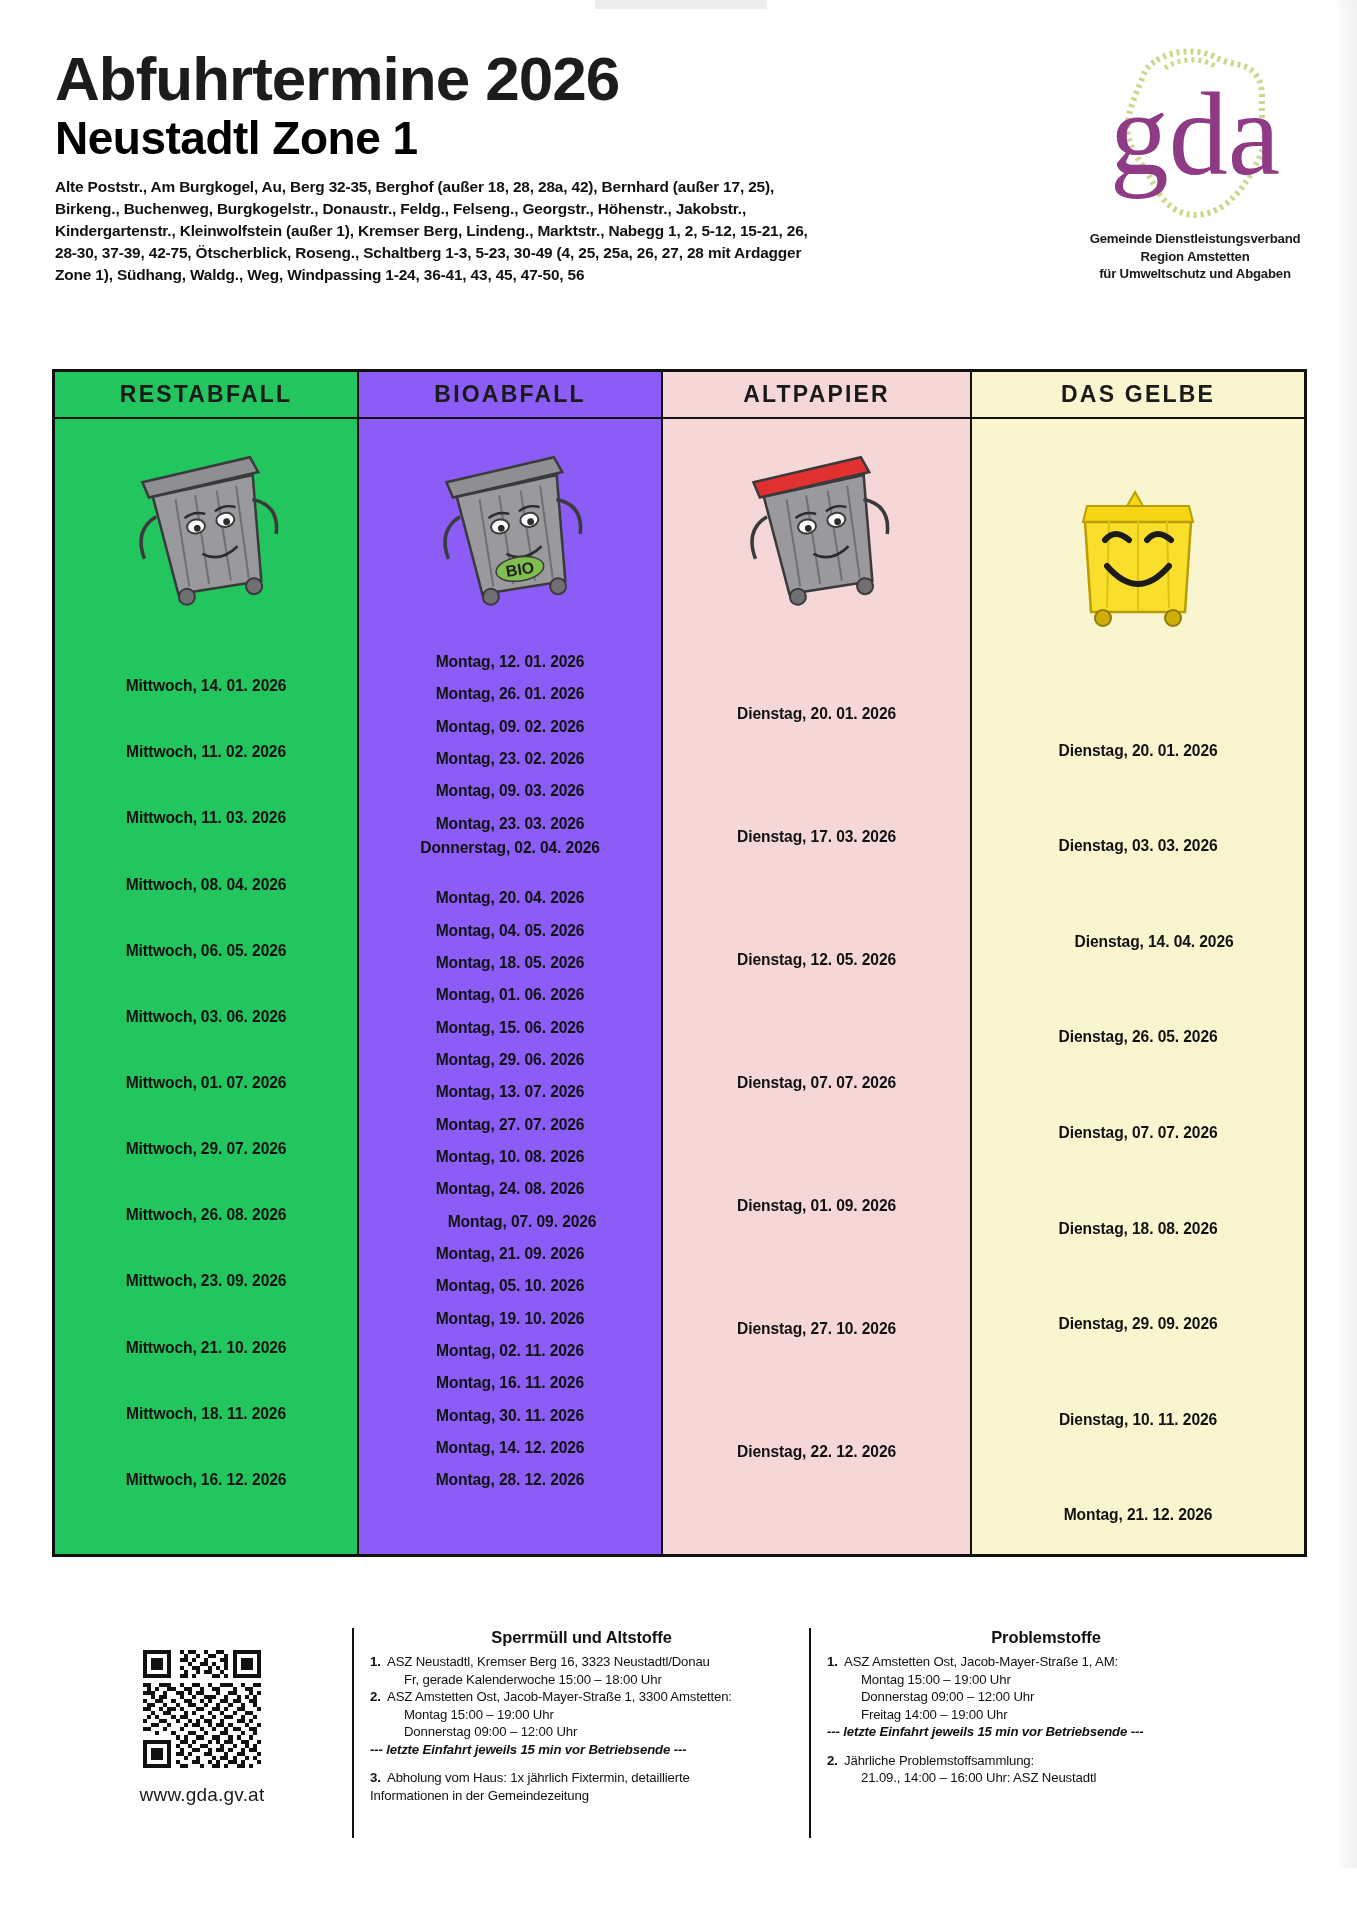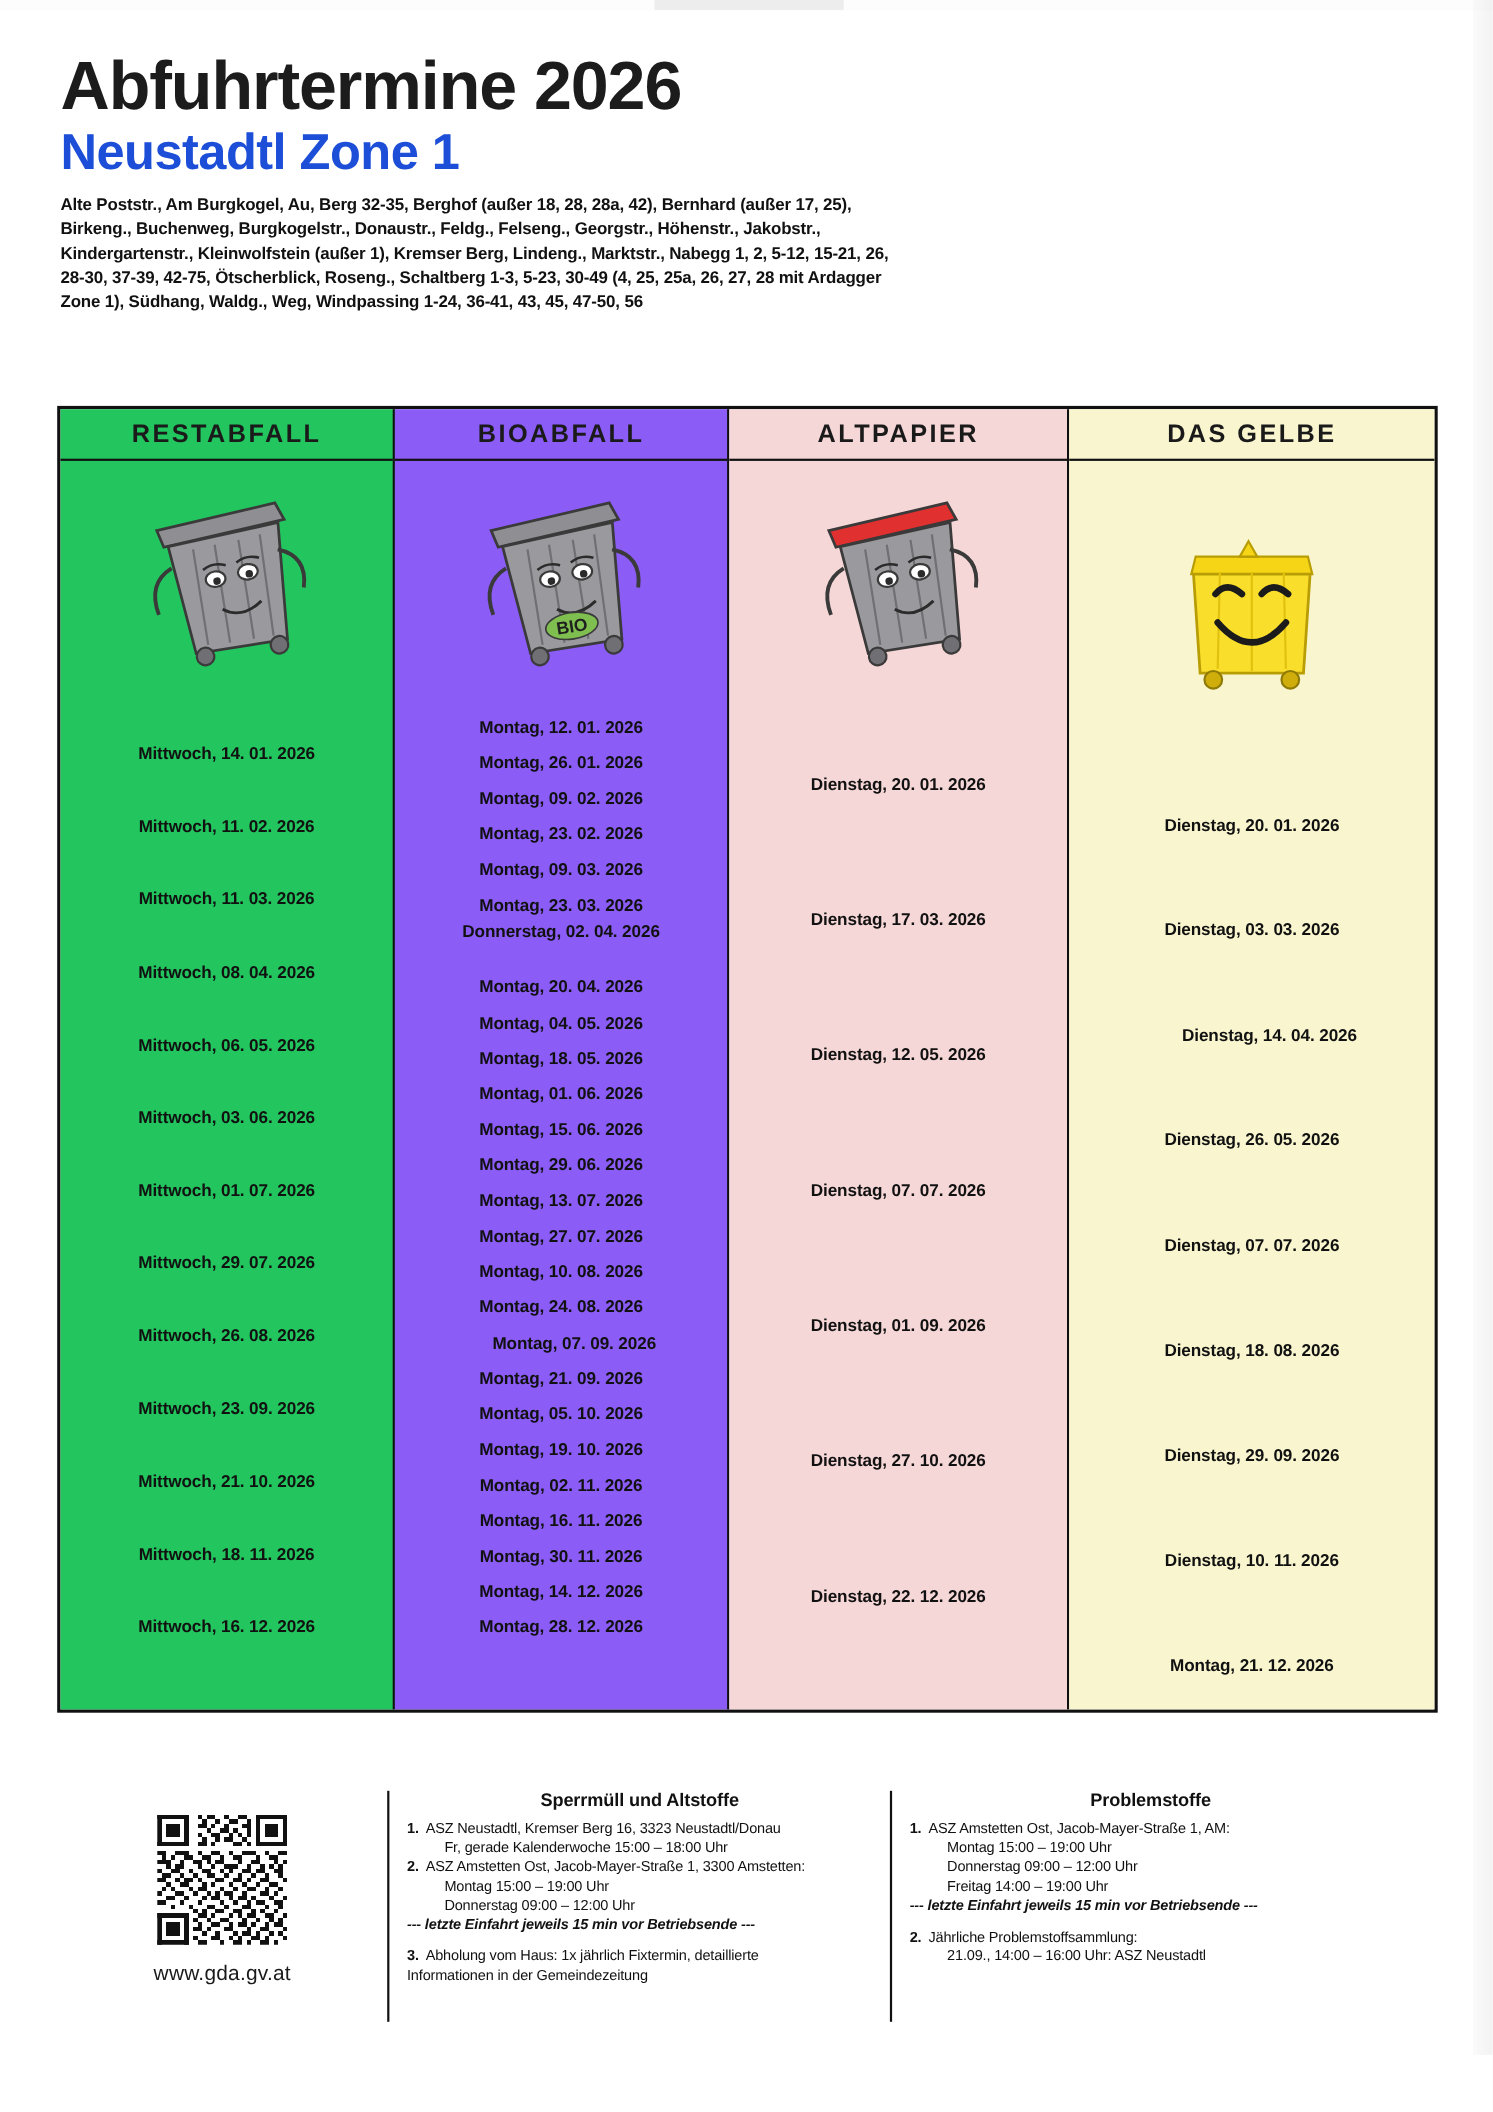--- a/index.html
+++ b/index.html
@@ -16,21 +16,21 @@
 
   
   .header{position:absolute;left:55px;top:48px;width:1250px;}
   .title-main{
     font-size:62px;font-weight:bold;letter-spacing:-1px;
     color:#1c1c1c;line-height:1.0;margin:0;
     font-family:"Liberation Sans", sans-serif;
   }
   .title-sub{
     font-size:46px;font-weight:bold;letter-spacing:-0.5px;
-    color:#1d4ed8;line-height:1.05;margin:4px 0 0 0;
+    color:#000000;line-height:1.05;margin:4px 0 0 0;
   }
   .streets{
     margin-top:14px;width:790px;
     font-size:15.4px;font-weight:bold;line-height:1.42;
     color:#111;letter-spacing:-0.15px;
   }
   .streets div{white-space:nowrap;}
 
   
   .logo-block{position:absolute;right:48px;top:46px;width:228px;text-align:center;}
@@ -110,20 +110,36 @@
     <h2 class="title-sub">Neustadtl Zone 1</h2>
     <div class="streets" id="streets-list">
         <div>Alte Poststr., Am Burgkogel, Au, Berg 32-35, Berghof (außer 18, 28, 28a, 42), Bernhard (außer 17, 25),</div>
         <div>Birkeng., Buchenweg, Burgkogelstr., Donaustr., Feldg., Felseng., Georgstr., Höhenstr., Jakobstr.,</div>
         <div>Kindergartenstr., Kleinwolfstein (außer 1), Kremser Berg, Lindeng., Marktstr., Nabegg 1, 2, 5-12, 15-21, 26,</div>
         <div>28-30, 37-39, 42-75, Ötscherblick, Roseng., Schaltberg 1-3, 5-23, 30-49 (4, 25, 25a, 26, 27, 28 mit Ardagger</div>
         <div>Zone 1), Südhang, Waldg., Weg, Windpassing 1-24, 36-41, 43, 45, 47-50, 56</div>
       </div>
   </div>
 
+  <div class="logo-block">
+    <div class="logo-art">
+      <svg width="200" height="180" viewBox="0 0 200 180" aria-hidden="true">
+        <path d="M62 14 C78 4 104 2 122 12 C138 20 150 16 160 28 C172 42 164 60 168 76
+                 C173 94 166 110 158 124 C150 138 142 150 128 160 C112 171 92 172 78 162
+                 C62 151 58 134 48 120 C38 106 30 92 33 74 C36 56 44 42 48 30 C52 20 56 18 62 14 Z" fill="none" stroke="#cdd68a" stroke-width="6" stroke-linejoin="round" stroke-dasharray="3 4"></path>
+        <path d="M70 22 C84 12 106 11 120 20" fill="none" stroke="#cdd68a" stroke-width="5" stroke-dasharray="3 4"></path>
+        <text x="100" y="128" text-anchor="middle" font-family="Liberation Serif, serif" font-size="118" fill="#8e3a84">gda</text>
+      </svg>
+    </div>
+    <div class="logo-sub">
+      <div>Gemeinde Dienstleistungsverband</div>
+      <div>Region Amstetten</div>
+      <div>für Umweltschutz und Abgaben</div>
+    </div>
+  </div>
 
   <div class="table" id="waste-table">
       <div class="col" style="width: 305px; background: #22c55e;">
         <div class="col-head">RESTABFALL</div>
         <div class="col-bin">
   <svg width="190" height="175" viewBox="0 0 190 175" aria-hidden="true">
     <g transform="rotate(-9 95 95)">
       <path d="M40 36 L150 28 L156 44 L44 52 Z" fill="#8f8f93" stroke="#3a3a3a" stroke-width="2.5"></path>
       <path d="M48 52 L150 46 L142 152 L58 152 Z" fill="#9a9a9e" stroke="#3a3a3a" stroke-width="2.5"></path>
       <path d="M70 58 L70 146 M90 57 L90 147 M112 56 L112 147 M132 54 L130 147" stroke="#6f6f74" stroke-width="2" fill="none"></path>

